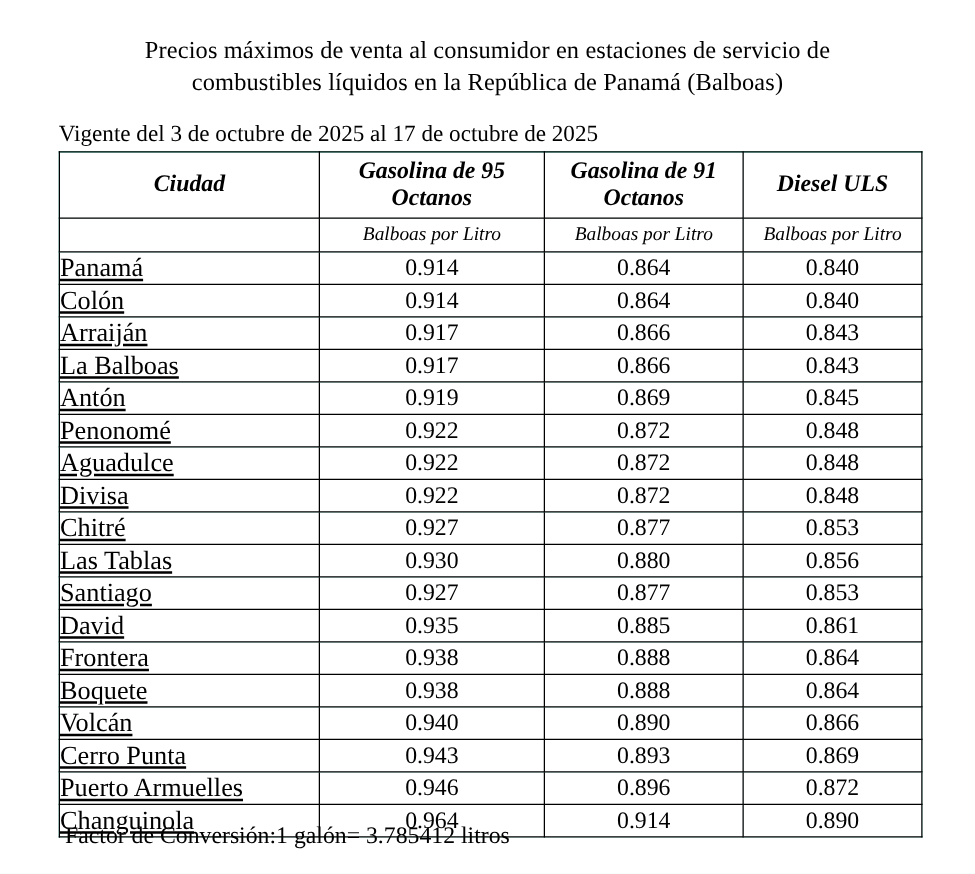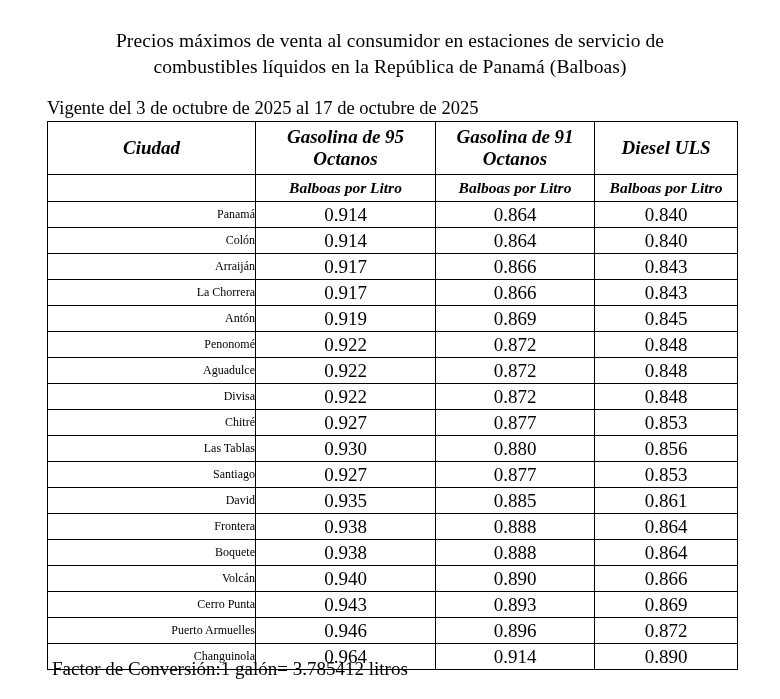--- a/index.html
+++ b/index.html
@@ -78,37 +78,38 @@
     font-style: italic;
     font-size: 19px;
     line-height: 22px;
   }
   .hdr-main .two-line { display: block; }
 
   .hdr-sub {
     height: 26px;
     text-align: center;
     vertical-align: middle;
-    font-weight: bold;
+    font-weight: normal;
     font-style: italic;
     font-size: 15.5px;
     line-height: 18px;
     white-space: nowrap;
   }
   .hdr-sub.blank { }
 
   
   .cell-city {
     height: 25px;
-    text-align: right;
+    text-align: left;
     vertical-align: middle;
     padding-left: 6px;
-    font-size: 12px;
+    font-size: 21px;
     line-height: 21px;
     white-space: nowrap;
+    text-decoration: underline;
   }
   .cell-num {
     height: 25px;
     text-align: center;
     vertical-align: middle;
     font-size: 19px;
     line-height: 21px;
   }
 
   
@@ -175,21 +176,21 @@
           <td class="cell-num">0.864</td>
           <td class="cell-num">0.840</td>
         </tr>
         <tr>
           <td class="cell-city">Arraiján</td>
           <td class="cell-num">0.917</td>
           <td class="cell-num">0.866</td>
           <td class="cell-num">0.843</td>
         </tr>
         <tr>
-          <td class="cell-city">La Chorrera</td>
+          <td class="cell-city">La Balboas</td>
           <td class="cell-num">0.917</td>
           <td class="cell-num">0.866</td>
           <td class="cell-num">0.843</td>
         </tr>
         <tr>
           <td class="cell-city">Antón</td>
           <td class="cell-num">0.919</td>
           <td class="cell-num">0.869</td>
           <td class="cell-num">0.845</td>
         </tr>

